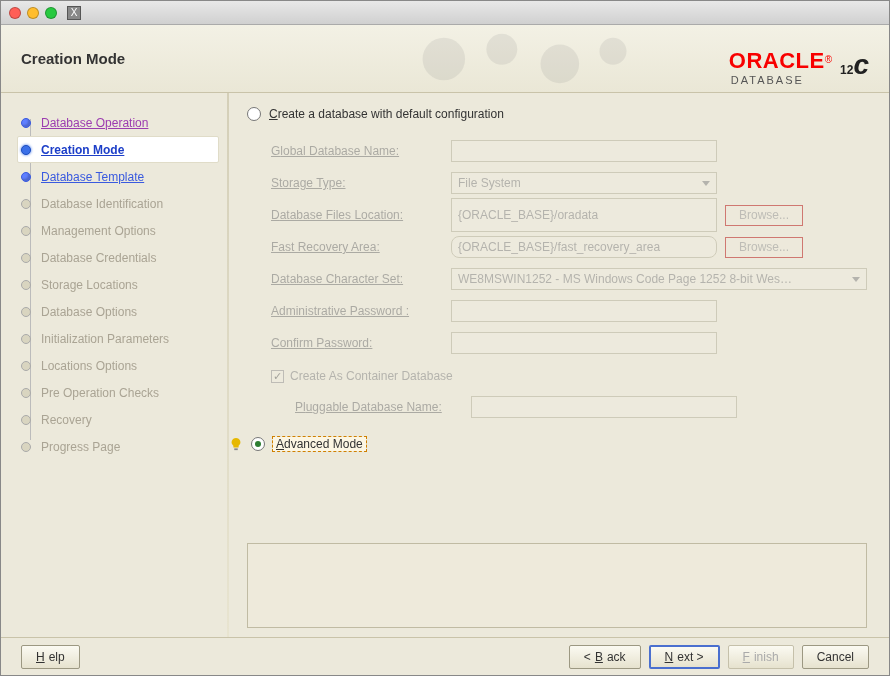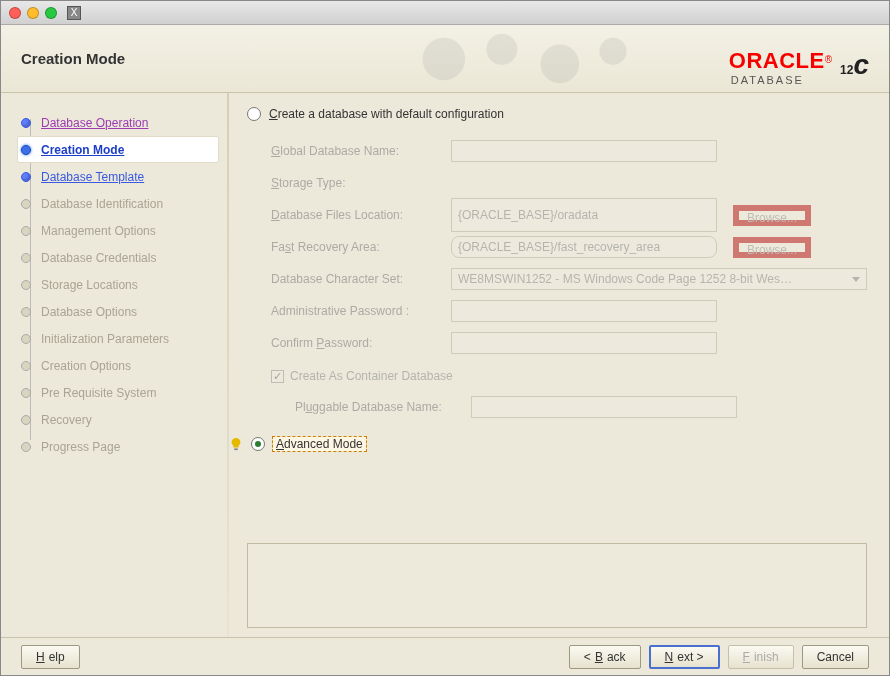--- a/index.html
+++ b/index.html
@@ -40,27 +40,27 @@
     .main { flex: 1; padding: 14px 22px 10px 18px; position: relative; }
     .radio-row { display: flex; align-items: center; gap: 8px; margin-bottom: 14px; }
     .radio-row.advanced { margin-left: -18px; }
     .radio-outer { width: 14px; height: 14px; border-radius: 50%; border: 1px solid #777; display: flex; align-items: center; justify-content: center; background: #fff; }
     .radio-inner { width: 6px; height: 6px; border-radius: 50%; background: #2e7d32; }
     .radio-label { color: #333; }
     .radio-label.sel { outline: 1px dashed #d08000; padding: 0 3px; background: #fcf6e3; }
     .hint-bulb { width: 14px; height: 14px; color: #d4a500; }
     .form { margin-left: 24px; opacity: 0.55; }
     .form-row { display: flex; align-items: center; height: 32px; }
-    .form-row .flabel { width: 180px; color: #777; }
+    .form-row .flabel { width: 180px; color: #777; text-decoration: underline; }
     .form-row .flabel .ul { text-decoration: underline; }
     .tinput { width: 266px; height: 22px; border: 1px solid #b7b39e; background: #efece0; }
     .select { width: 266px; height: 22px; border: 1px solid #b7b39e; background: #efece0; display: flex; align-items: center; justify-content: space-between; padding: 0 6px; color: #888; }
     .select.wide { width: 416px; font-size: 11px; }
     .arrow-down { width: 0; height: 0; border-left: 4px solid transparent; border-right: 4px solid transparent; border-top: 5px solid #888; }
-    .btn-small { width: 78px; height: 21px; background: #eeeadb; border: 6px solid #b91c1c; color: #999; margin-left: 16px; }
+    .btn-small { width: 78px; height: 21px; background: #eeeadb; border: 1px solid #b91c1c; color: #999; margin-left: 8px; }
     .checkbox-row { display: flex; align-items: center; gap: 6px; margin: 10px 0 8px 0; color: #888; }
     .chk { width: 13px; height: 13px; border: 1px solid #999; display: flex; align-items: center; justify-content: center; color: #666; font-size: 11px; background: #efece0; }
     .sub-indent { margin-left: 24px; }
     .desc-box { position: absolute; left: 18px; right: 22px; bottom: 10px; height: 85px; border: 1px solid #c0bba3; background: #eeeadb; }
     .footer { position: absolute; left: 0; right: 0; bottom: 0; height: 38px; border-top: 1px solid #c9c3a9; background: #ece9db; display: flex; align-items: center; padding: 0 20px; gap: 8px; }
     .footer .spacer { flex: 1; }
     .fbtn { height: 24px; padding: 0 14px; background: linear-gradient(#fbfaf2,#e6e2ce); border: 1px solid #9c9882; border-radius: 2px; color: #333; display: flex; align-items: center; gap: 4px; }
     .fbtn.default { border: 2px solid #4a6fcf; }
     .fbtn.disabled { color: #aaa; border-color: #c5c0aa; }
     .fbtn .ul { text-decoration: underline; }
@@ -134,25 +134,25 @@
           <li class="step ">
             <span class="bullet"></span>
             <span class="label">Database Options</span>
           </li>
           <li class="step ">
             <span class="bullet"></span>
             <span class="label">Initialization Parameters</span>
           </li>
           <li class="step ">
             <span class="bullet"></span>
-            <span class="label">Creation Options</span>
-          </li>
-          <li class="step ">
-            <span class="bullet"></span>
-            <span class="label">Pre Requisite System</span>
+            <span class="label">Locations Options</span>
+          </li>
+          <li class="step ">
+            <span class="bullet"></span>
+            <span class="label">Pre Operation Checks</span>
           </li>
           <li class="step ">
             <span class="bullet"></span>
             <span class="label">Recovery</span>
           </li>
           <li class="step ">
             <span class="bullet"></span>
             <span class="label">Progress Page</span>
           </li>
         </ul>
@@ -165,20 +165,24 @@
         <span class="radio-label"><span style="text-decoration:underline">C</span>reate a database with default configuration</span>
       </div>
 
       <div class="form">
         <div class="form-row">
           <span class="flabel"><span class="ul">G</span>lobal Database Name:</span>
           <input class="tinput" disabled="" style="">
         </div>
         <div class="form-row">
           <span class="flabel"><span class="ul">S</span>torage Type:</span>
+          <div class="select">
+            <span>File System</span>
+            <span class="arrow-down"></span>
+          </div>
         </div>
         <div class="form-row">
           <span class="flabel"><span class="ul">D</span>atabase Files Location:</span>
           <input class="tinput" disabled="" style="color: rgb(136, 136, 136); padding: 16px 6px;" value="{ORACLE_BASE}/oradata">
           <button class="btn-small">Browse...</button>
         </div>
         <div class="form-row">
           <span class="flabel">Fa<span class="ul">s</span>t Recovery Area:</span>
           <input class="tinput" disabled="" style="color: rgb(136, 136, 136); padding: 0px 6px; border-radius: 8px;" value="{ORACLE_BASE}/fast_recovery_area">
           <button class="btn-small">Browse...</button>

